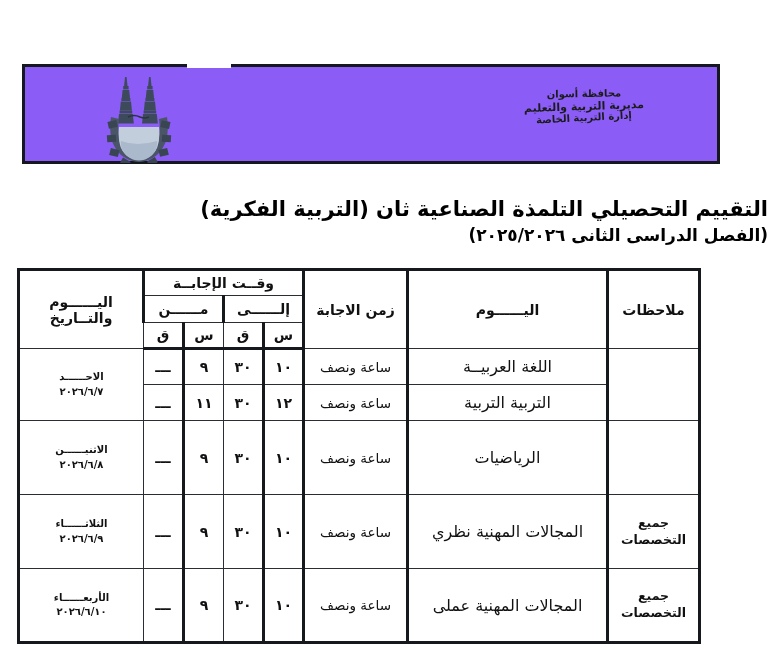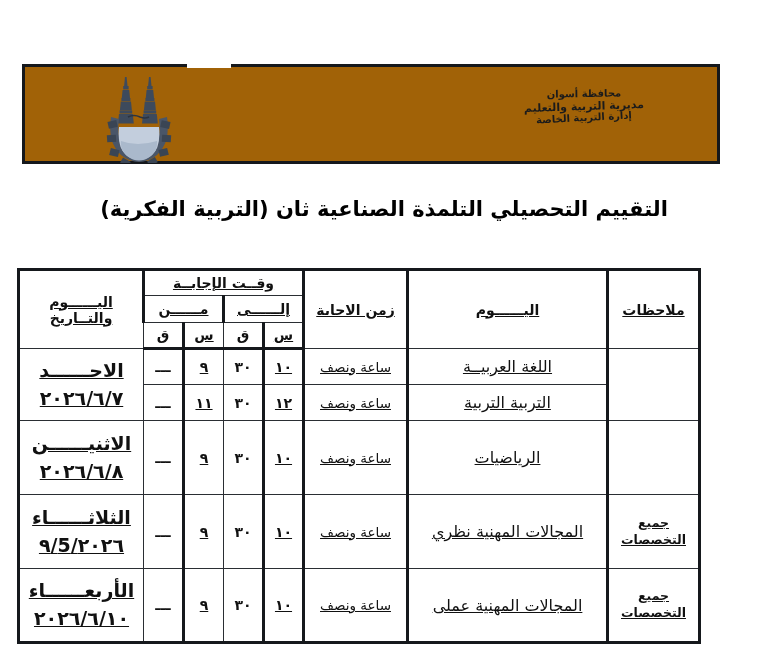--- a/index.html
+++ b/index.html
@@ -19,21 +19,21 @@
 
   
   .letterhead {
     position: absolute;
     left: 22px;
     top: 64px;
     width: 698px;
     height: 100px;
     border: 3px solid #15181c;
     box-sizing: border-box;
-    background: #a16207;
+    background: #8b5cf6;
   }
   .letterhead::after {
     
     content: "";
     position: absolute;
     left: 162px;
     top: -4px;
     width: 44px;
     height: 5px;
     background: #ffffff;
@@ -68,21 +68,21 @@
   .ministry .arc-1 { font-size: 10px; transform: rotate(-1deg); margin-top: 10px; letter-spacing: .2px; }
   .ministry .arc-2 { font-size: 11px; transform: rotate(-2deg); margin-top: 1px; }
   .ministry .arc-3 { font-size: 10px; transform: rotate(-3deg); margin-top: 1px; }
 
   
   .title-block {
     position: absolute;
     left: 0;
     top: 196px;
     width: 768px;
-    text-align: center;
+    text-align: right;
   }
   .title-line-1 {
     font-size: 21px;
     font-weight: bold;
     letter-spacing: -0.2px;
     line-height: 1.3;
     color: #000;
   }
   .title-line-2 {
     font-size: 17px;
@@ -107,21 +107,21 @@
   table.schedule th,
   table.schedule td {
     border: 1px solid #2a2e33;
     text-align: center;
     vertical-align: middle;
     color: #111;
     padding: 0;
   }
   
   table.schedule { border: 3px solid #15181c; }
-  .thick-left  { border-left: 3px solid #15181c !important; text-decoration: underline; }
+  .thick-left  { border-left: 3px solid #15181c !important; }
   .thick-bottom{ border-bottom: 3px solid #15181c !important; }
 
   thead th {
     font-weight: bold;
     font-size: 14px;
   }
   .h-tall { height: 46px; margin-left: 12px; }
   .h-mid  { height: 26px; }
   .h-small{ height: 24px; }
 
@@ -141,21 +141,21 @@
   }
   .hdr-unit {
     font-size: 14px;
     font-weight: bold;
   }
 
   tbody td {
     font-size: 13.5px;
   }
   .cell-day {
-    font-size: 19px;
+    font-size: 10px;
     font-weight: bold;
     line-height: 1.45;
     margin-top: 32px;
   }
   .cell-day .dayname { display: block; letter-spacing: 1.5px; }
   .cell-day .daydate { display: block; letter-spacing: 0.5px; }
   .cell-subject { font-size: 16px; }
   .cell-dur { font-size: 13.5px; }
   .cell-num { font-size: 14px; font-weight: bold; letter-spacing: 1px; }
   .cell-dash { font-size: 15px; font-weight: bold; }
@@ -220,20 +220,21 @@
 
   <div class="ministry">
     <span class="arc arc-1">محافظة أسوان</span>
     <span class="arc arc-2">مديرية التربية والتعليم</span>
     <span class="arc arc-3">إدارة التربية الخاصة</span>
   </div>
 </div>
 
 <div class="title-block">
   <div class="title-line-1">التقييم التحصيلي التلمذة الصناعية ثان (التربية الفكرية)</div>
+  <div class="title-line-2">(الفصل الدراسى الثانى ٢٠٢٥/٢٠٢٦)</div>
 </div>
 
 <div class="schedule-wrap">
   <table class="schedule">
     <colgroup>
       <col class="col-notes">
       <col class="col-subject">
       <col class="col-dur">
       <col class="col-sq">
       <col class="col-sq">
@@ -304,21 +305,21 @@
             <span class="n2">التخصصات</span>
           </td>
           <td class="cell-subject thick-left">المجالات المهنية نظري</td>
           <td class="cell-dur thick-left">ساعة ونصف</td>
           <td class="cell-num thick-left">١٠</td>
           <td class="cell-num">٣٠</td>
           <td class="cell-num thick-left">٩</td>
           <td class="cell-dash">ـــ</td>
           <td class="cell-day thick-left" rowspan="1">
             <span class="dayname">الثلاثــــــاء</span>
-            <span class="daydate">٢٠٢٦/5/٩</span>
+            <span class="daydate">٢٠٢٦/٦/٩</span>
           </td>
         </tr>
         <tr class="r-std">
           <td class="cell-note thick-left thick-bottom" rowspan="1">
             <span class="n1">جميع</span>
             <span class="n2">التخصصات</span>
           </td>
           <td class="cell-subject thick-left thick-bottom">المجالات المهنية عملى</td>
           <td class="cell-dur thick-left thick-bottom">ساعة ونصف</td>
           <td class="cell-num thick-left thick-bottom">١٠</td>

